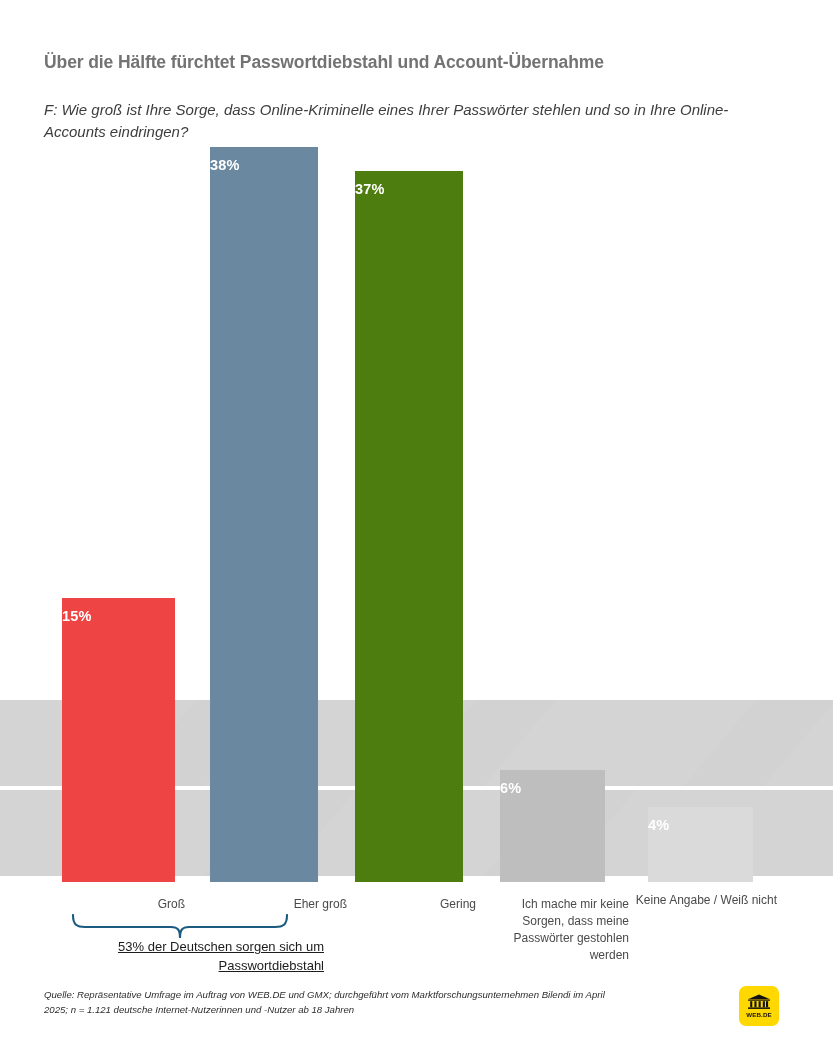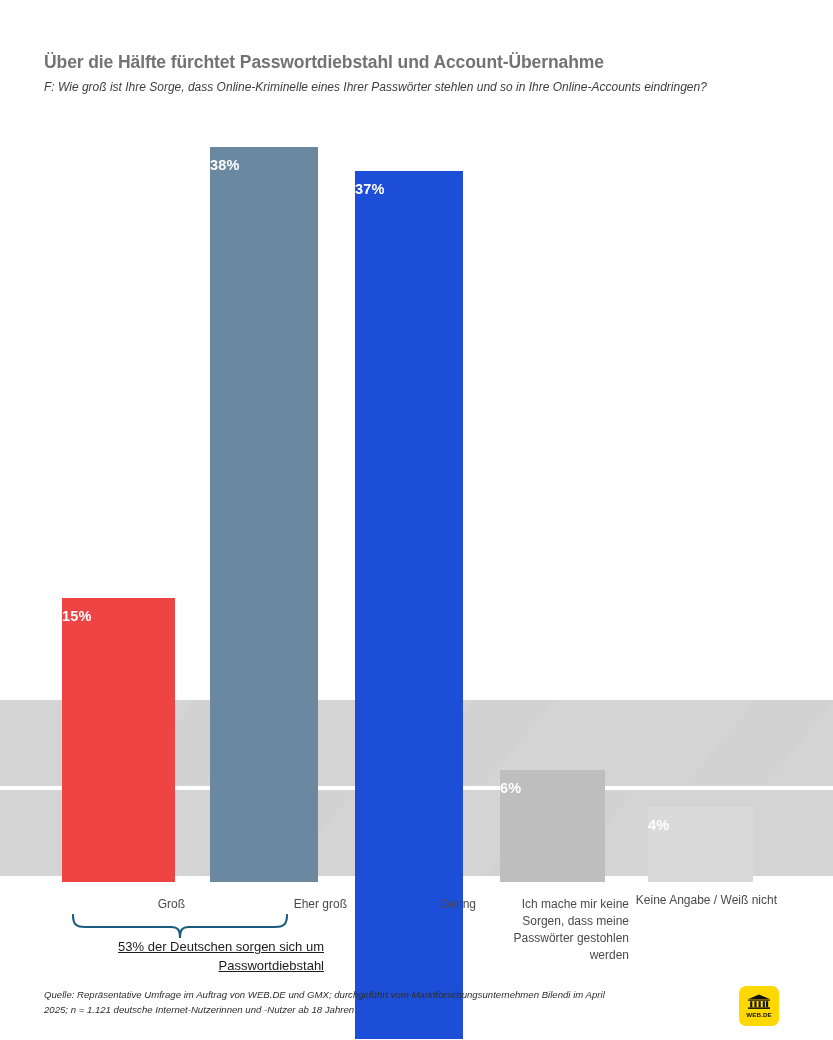--- a/index.html
+++ b/index.html
@@ -38,22 +38,22 @@
   }
   #chart-title {
     font-size: 17.5px;
     font-weight: bold;
     color: #737373;
     letter-spacing: -0.1px;
     margin: 0;
     white-space: nowrap;
   }
   #chart-subtitle {
-    margin: 6px 0 0 0;
-    font-size: 12px;
+    margin: 26px 0 0 0;
+    font-size: 15px;
     font-style: italic;
     color: #3d3d3d;
     line-height: 1.45;
     width: 715px;
   }
 
   
   #plot {
     position: absolute;
     left: 0; top: 0;
@@ -176,21 +176,21 @@
     <span>Groß</span>
   </div>
 
   <div class="bar" style="left:210px; top:147px; width:108px; height:735px; background:#6a88a0;">
     <div class="bar-value">38%</div>
   </div>
   <div class="cat-label" style="left:214px; top:896px; width:133px;">
     <span>Eher groß</span>
   </div>
 
-  <div class="bar" style="left:355px; top:171px; width:108px; height:868px; background:#1d4ed8;">
+  <div class="bar" style="left:355px; top:171px; width:108px; height:711px; background:#4d7c0f;">
     <div class="bar-value">37%</div>
   </div>
   <div class="cat-label" style="left:343px; top:896px; width:133px;">
     <span>Gering</span>
   </div>
 
   <div class="bar" style="left:500px; top:770px; width:105px; height:112px; background:#bebebe;">
     <div class="bar-value">6%</div>
   </div>
   <div class="cat-label" style="left:477px; top:896px; width:152px;">

